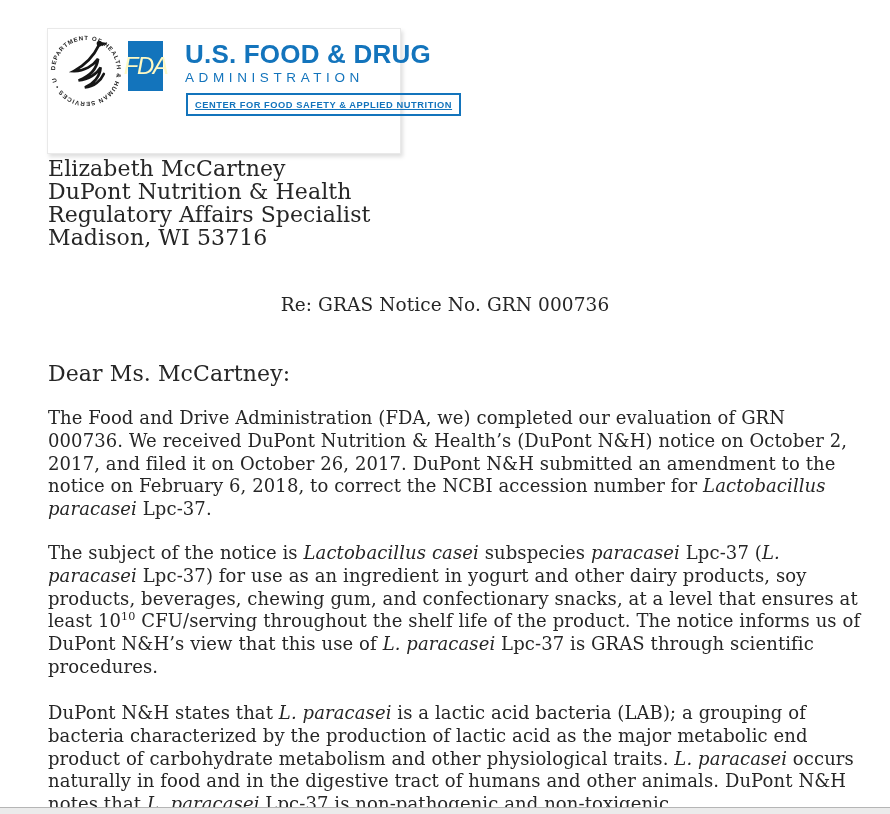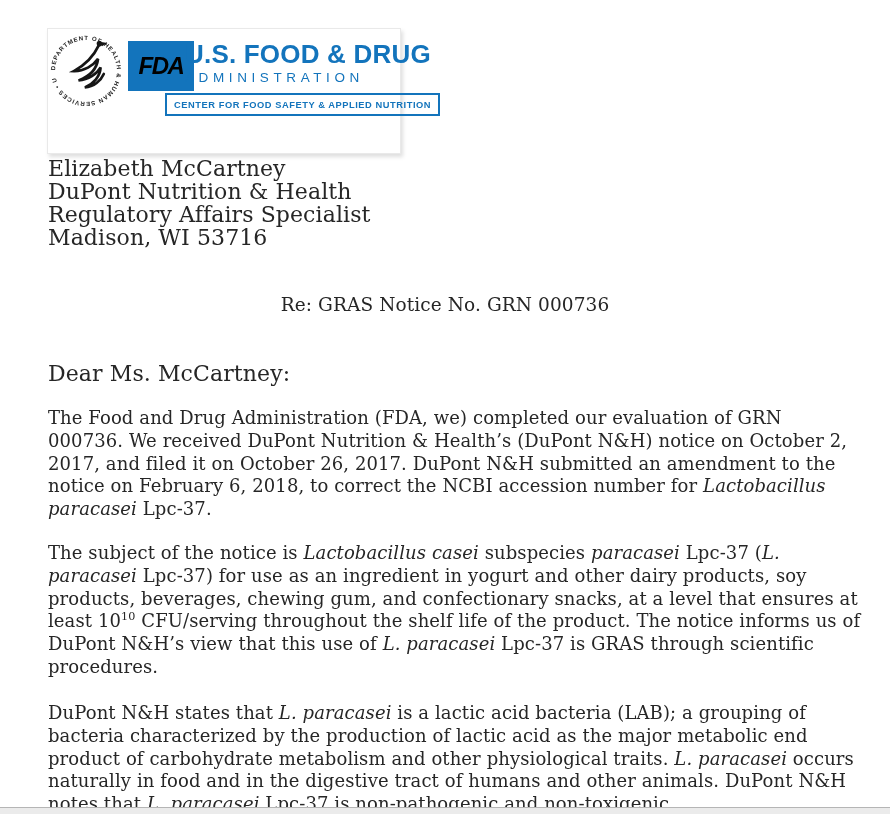--- a/index.html
+++ b/index.html
@@ -16,42 +16,42 @@
     position:absolute;left:47px;top:28px;
     width:352px;height:124px;
     background:#ffffff;
     border:1px solid #e9e9e9;
     box-shadow:2px 3px 4px rgba(0,0,0,0.13);
   }
   .hhs-seal{position:absolute;left:-2px;top:2px;}
   .fda-logo{position:absolute;left:80px;top:12px;width:266px;}
   .fda-square{
     position:absolute;left:0;top:0;
-    width:66px;height:50px;
+    width:35px;height:50px;
     background:#1374BC;
     display:flex;align-items:center;justify-content:center;
-    color:#000000;
+    color:#fef9c3;
     font-family:"Liberation Sans", sans-serif;
-    font-weight:bold;font-size:24px;letter-spacing:-1.5px;
+    font-weight:normal;font-size:24px;letter-spacing:-1.5px;
     font-style:italic;
   }
   .fda-right{
     position:absolute;left:57px;top:0;width:210px;
     font-family:"Liberation Sans", sans-serif;
     color:#1374BC;
   }
   .fda-title{font-size:26px;font-weight:bold;letter-spacing:0.2px;line-height:27px;white-space:nowrap;}
   .fda-sub{font-size:13.5px;font-weight:normal;letter-spacing:4.6px;margin-top:2px;white-space:nowrap;}
   .fda-center-box{
-    position:absolute;left:37px;top:52px;
+    position:absolute;left:58px;top:52px;
     border:2px solid #1374BC;
     padding:5px 7px 4px 7px;
     font-family:"Liberation Sans", sans-serif;
     font-size:9.3px;font-weight:bold;letter-spacing:0.55px;
-    color:#1374BC;white-space:nowrap;
+    color:#1374BC;white-space:nowrap;text-decoration:underline;
   }
   
   .recipient{
     position:absolute;left:48px;top:157px;
     font-size:22px;line-height:23px;letter-spacing:0.1px;
   }
   .subject{
     position:absolute;left:0;top:294px;width:890px;
     text-align:center;
     font-size:18.5px;letter-spacing:0.1px;
@@ -117,21 +117,21 @@
       <div>DuPont Nutrition &amp; Health</div>
       <div>Regulatory Affairs Specialist</div>
       <div>Madison, WI 53716</div>
     </div>
 
   <div class="subject">Re: GRAS Notice No. GRN 000736</div>
 
   <div class="salutation">Dear Ms. McCartney:</div>
 
   <div class="para para-1">
-      <div class="tline"><span>The Food and Drug Administration (FDA, we) completed our evaluation of GRN</span></div>
+      <div class="tline"><span>The Food and Drive Administration (FDA, we) completed our evaluation of GRN</span></div>
       <div class="tline"><span>000736. We received DuPont Nutrition &amp; Health’s (DuPont N&amp;H) notice on October 2,</span></div>
       <div class="tline"><span>2017, and filed it on October 26, 2017. DuPont N&amp;H submitted an amendment to the</span></div>
       <div class="tline"><span>notice on February 6, 2018, to correct the NCBI accession number for </span><em>Lactobacillus</em></div>
       <div class="tline"><em>paracasei</em><span> Lpc-37.</span></div>
     </div>
   <div class="para para-2">
       <div class="tline"><span>The subject of the notice is </span><em>Lactobacillus casei</em><span> subspecies </span><em>paracasei</em><span> Lpc-37 (</span><em>L.</em></div>
       <div class="tline"><em>paracasei</em><span> Lpc-37) for use as an ingredient in yogurt and other dairy products, soy</span></div>
       <div class="tline"><span>products, beverages, chewing gum, and confectionary snacks, at a level that ensures at</span></div>
       <div class="tline"><span>least 10</span><sup>10</sup><span> CFU/serving throughout the shelf life of the product. The notice informs us of</span></div>

